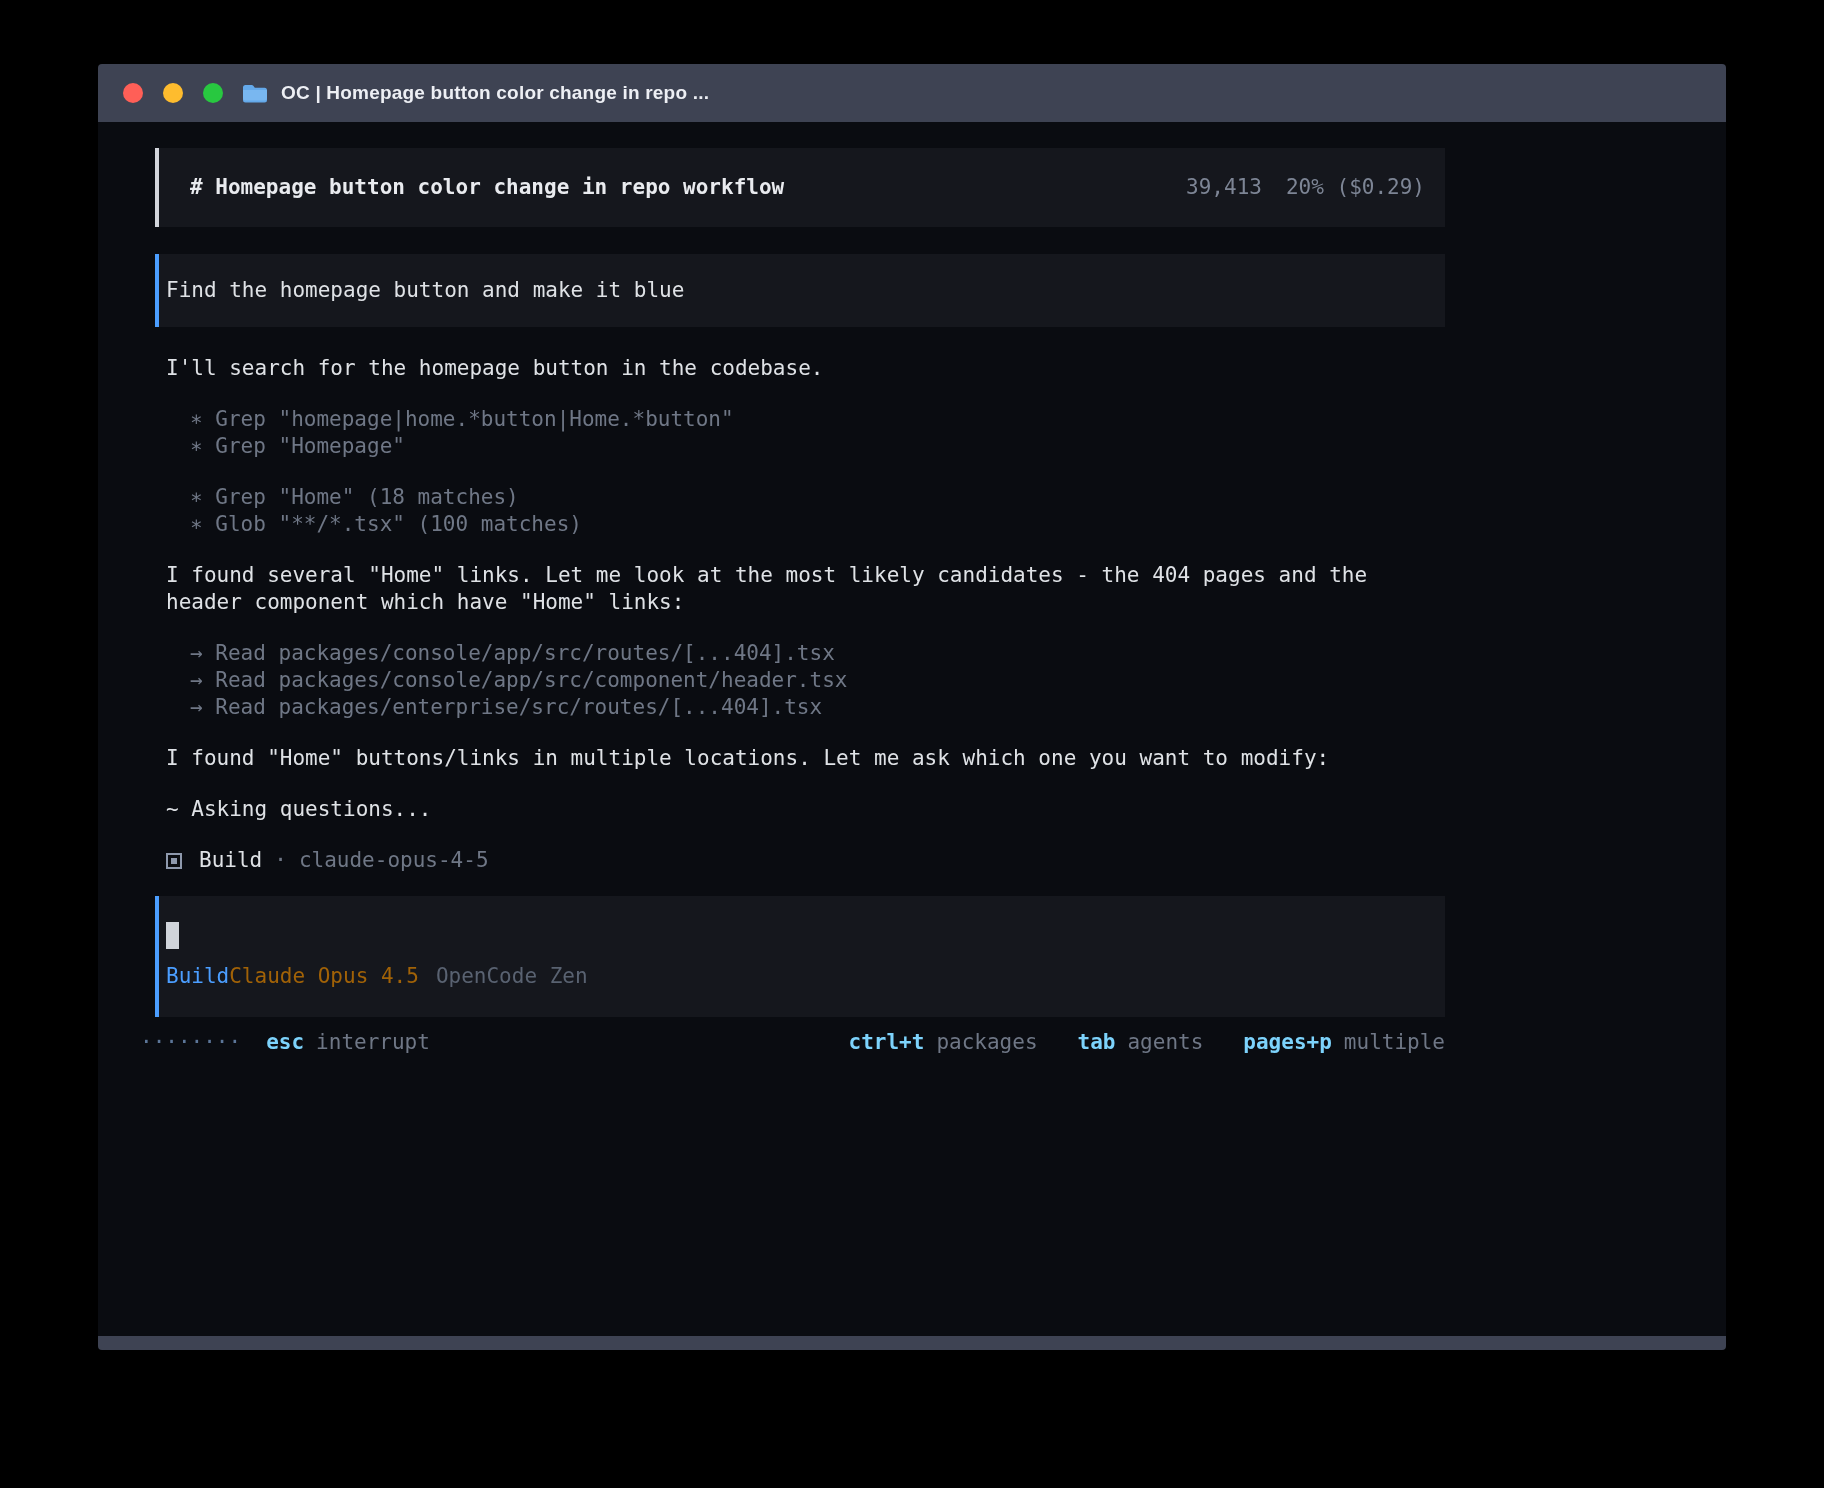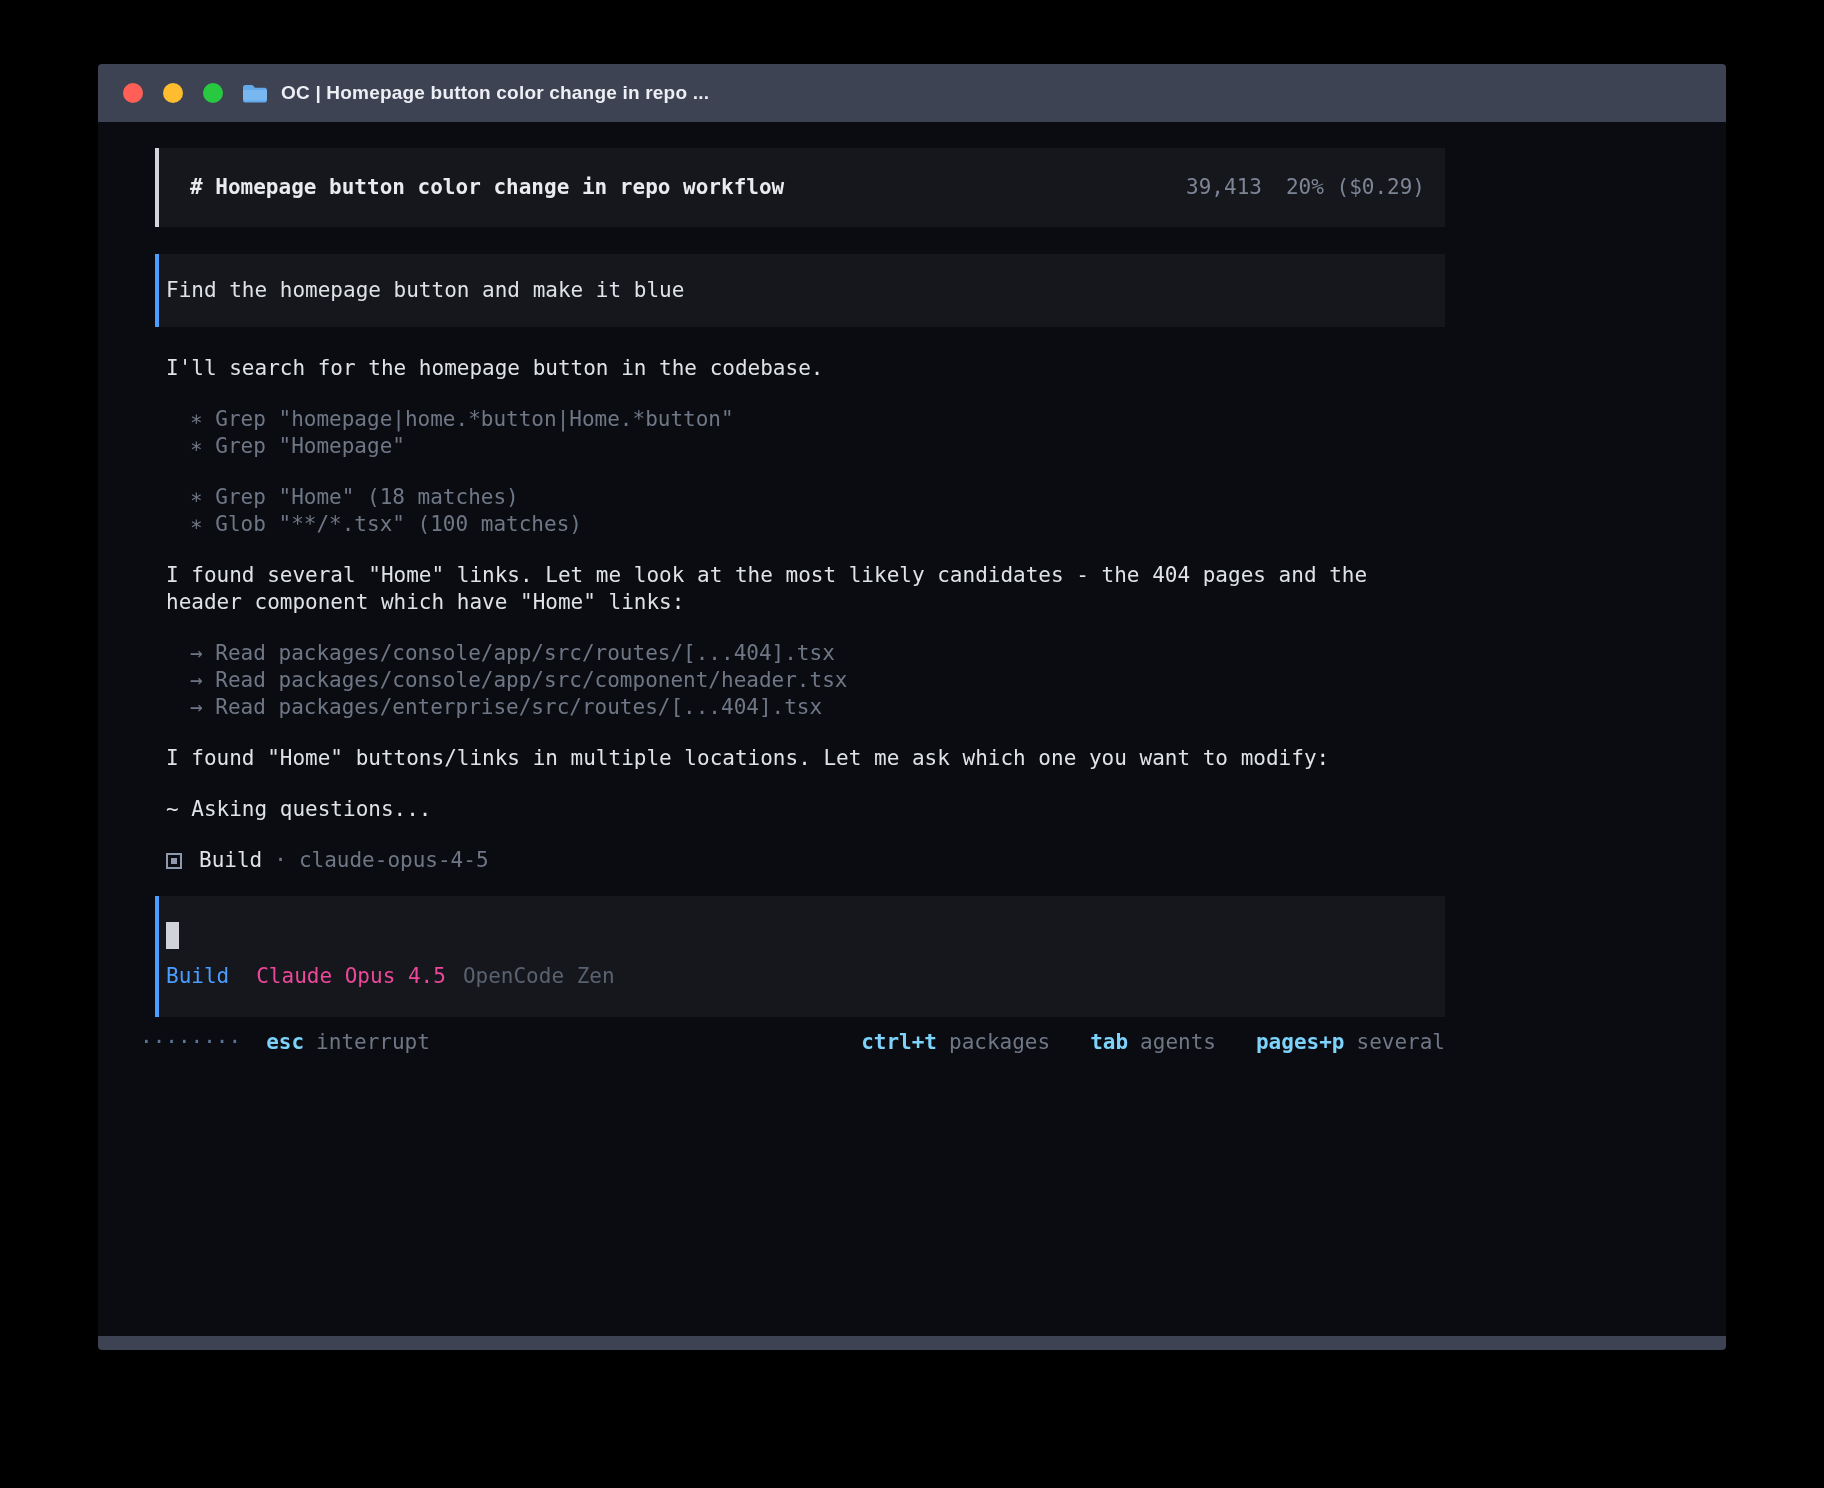--- a/index.html
+++ b/index.html
@@ -48,21 +48,21 @@
   .agent-name{margin-left:17px;color:#dfe2e6;}
   .agent-sep{margin-left:12px;color:#6f7786;}
   .agent-model{margin-left:12px;color:#6f7786;}
   .input-block{
     margin-top:22px;border-left:4px solid #4b9eff;background:#15171d;
     padding:26px 20px 27px 7px;box-sizing:border-box;cursor:text;
   }
   .cursor{width:13px;height:27px;background:#d0d4da;}
   .input-meta{margin-top:14px;display:flex;align-items:baseline;white-space:nowrap;}
   .meta-mode{color:#4b9eff;}
-  .meta-model{color:#ec4899;margin-left:27px;}
+  .meta-model{color:#a16207;}
   .meta-provider{color:#596271;margin-left:17px;}
   .statusbar{margin-top:12px;margin-left:-15px;display:flex;align-items:center;white-space:nowrap;}
   .spinner{color:#5c7699;}
   .hint{display:flex;}
   .hint-key{color:#7dd3fc;font-weight:700;}
   .hint-label{color:#6f7786;margin-left:12px;}
   .left-hint{margin-left:25px;}
   .right-hints{margin-left:auto;display:flex;gap:40px;}
 </style>
 </head>
@@ -151,20 +151,20 @@
           <span class="hint">
             <span class="hint-key">ctrl+t</span>
             <span class="hint-label">packages</span>
           </span>
           <span class="hint">
             <span class="hint-key">tab</span>
             <span class="hint-label">agents</span>
           </span>
           <span class="hint">
             <span class="hint-key">pages+p</span>
-            <span class="hint-label">several</span>
+            <span class="hint-label">multiple</span>
           </span>
         </span>
       </div>
 
     </div>
   </div>
 </div>
 
 </body></html>

